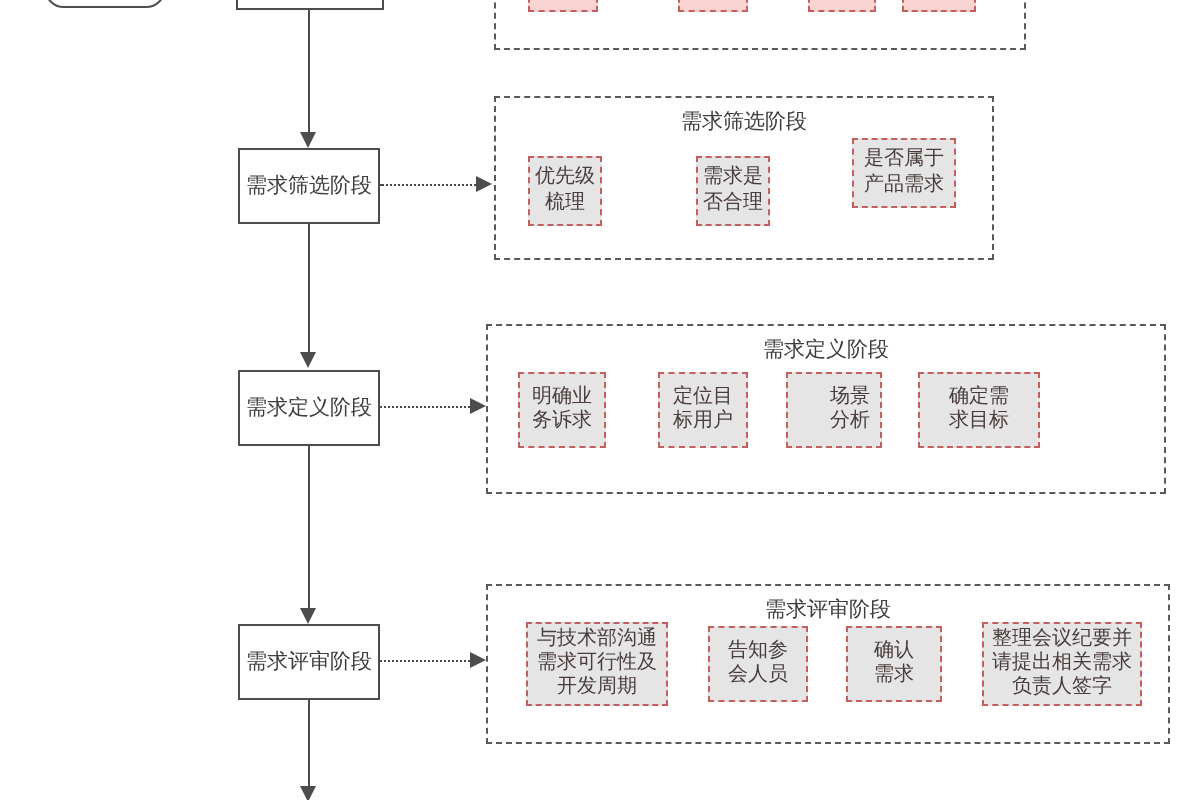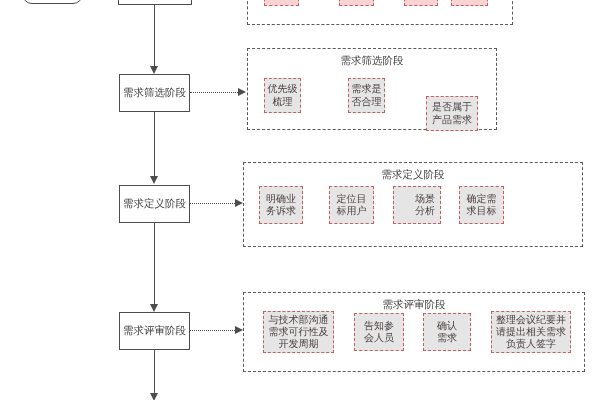--- a/index.html
+++ b/index.html
@@ -78,33 +78,33 @@
     <div class="task-clip" style="left:156px; top:4px; width:34px; height:31px;"></div>
     <div class="task-clip" style="left:203px; top:4px; width:37px; height:31px;"></div>
   </div>
 
   <div class="phase" style="left:247px; top:48px; width:250px; height:82px;">
     <div class="phase-title">需求筛选阶段</div>
     <div class="task" style="left:16px;  top:29px; width:37px; height:35px;">优先级
 梳理</div>
     <div class="task" style="left:100px; top:29px; width:37px; height:35px;">需求是
 否合理</div>
-    <div class="task" style="left:178px; top:47px; width:52px; height:35px;">是否属于
+    <div class="task" style="left:178px; top:20px; width:52px; height:35px;">是否属于
 产品需求</div>
   </div>
 
   <div class="phase" style="left:243px; top:162px; width:340px; height:85px;">
     <div class="phase-title">需求定义阶段</div>
     <div class="task" style="left:15px;  top:23px; width:44px; height:38px;">明确业
 务诉求</div>
     <div class="task" style="left:85px;  top:23px; width:45px; height:38px;">定位目
 标用户</div>
     <div class="task" style="left:149px; top:23px; width:48px; height:38px;padding-left:16px;">场景
 分析</div>
-    <div class="task" style="left:215px; top:23px; width:45px; height:38px;">确定需
+    <div class="task" style="left:215px; top:23px; width:61px; height:38px;">确定需
 求目标</div>
   </div>
 
   <div class="phase" style="left:243px; top:292px; width:342px; height:80px;">
     <div class="phase-title">需求评审阶段</div>
     <div class="task" style="left:19px;  top:18px; width:71px; height:42px;">与技术部沟通
 需求可行性及
 开发周期</div>
     <div class="task" style="left:110px; top:20px; width:50px; height:38px;">告知参
 会人员</div>

